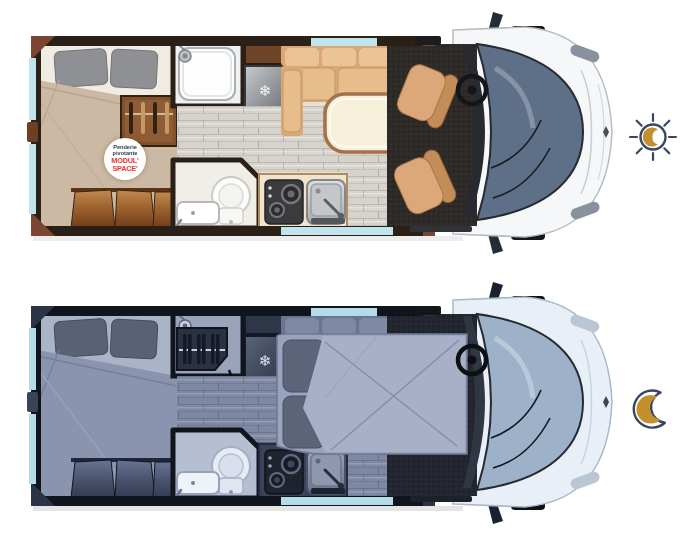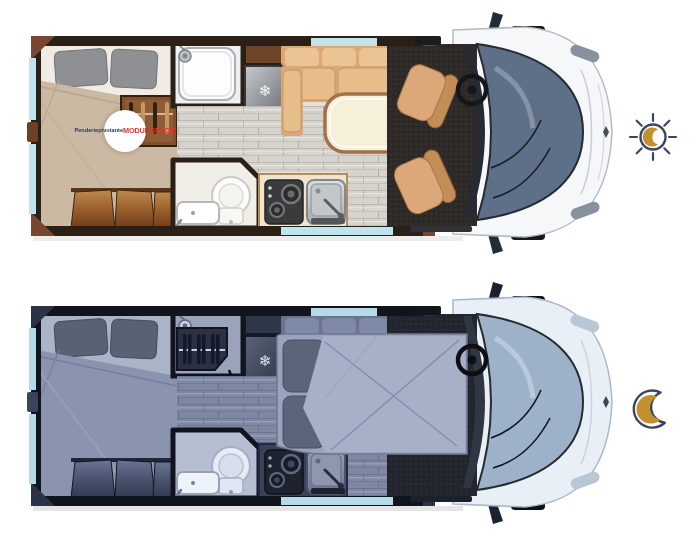--- a/index.html
+++ b/index.html
@@ -5,23 +5,23 @@
   html,body{margin:0;padding:0;background:#ffffff;}
   .stage{position:relative;width:700px;height:545px;background:#ffffff;overflow:hidden;
          font-family:"Liberation Sans",sans-serif;}
   .plan{position:absolute;left:25px;width:600px;height:250px;}
   .plan-day{top:8px;}
   .plan-night{top:278px;}
   .plan svg{display:block;width:600px;height:250px;}
   .legend-icon{position:absolute;}
   .legend-icon.sun{left:627px;top:111px;width:52px;height:52px;}
   .legend-icon.moon{left:629px;top:385px;width:48px;height:48px;}
-  .badge{position:absolute;left:79px;top:102px;width:42px;height:42px;border-radius:50%;
+  .badge{position:absolute;left:79px;top:130px;width:42px;height:42px;border-radius:50%;
          background:#ffffff;box-shadow:0 0 5px rgba(60,40,20,.35);
-         display:flex;align-items:center;justify-content:center;
+         display:flex;flex-direction:column;align-items:center;justify-content:center;
          text-align:center;line-height:1.05;z-index:3;}
   .badge .small{font-size:5.6px;font-weight:700;color:var(--badge_navy,#2e3a55);}
   .badge .brand{font-size:7.3px;font-weight:800;letter-spacing:-0.2px;color:var(--badge_red,#e5342b);}
   
   .icon-line{stroke:var(--icon_navy,#3a4660);fill:none;stroke-linecap:round;}
 </style>
 </head>
 <body style="background: rgb(255, 255, 255);">
 
 <div class="stage">

